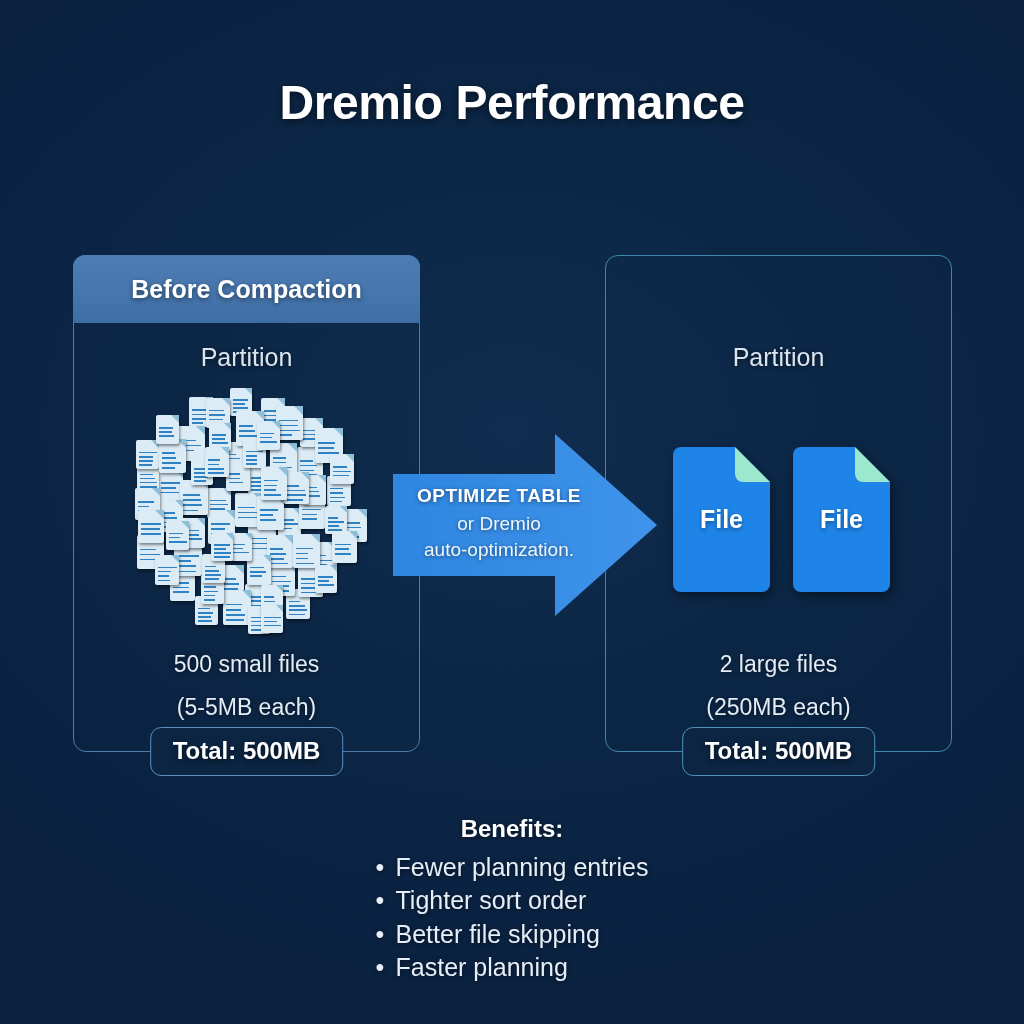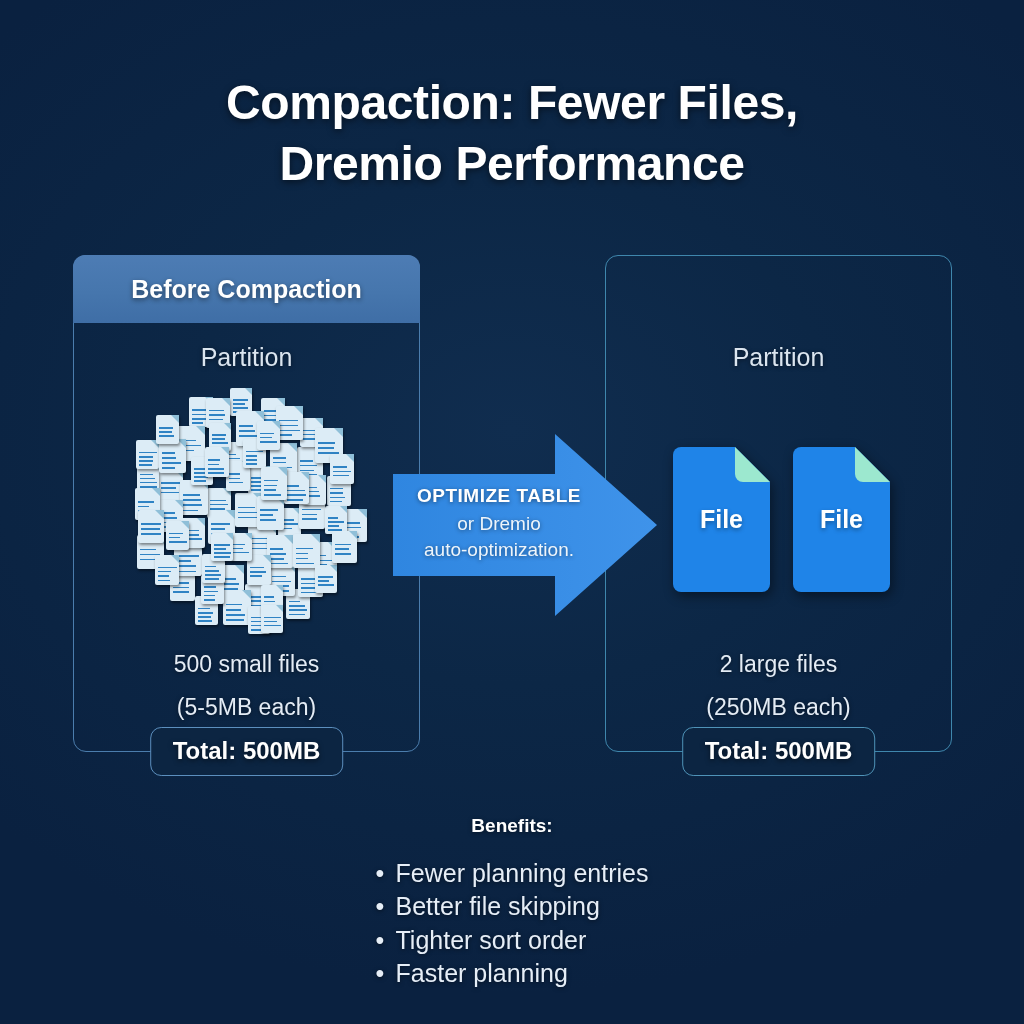--- a/index.html
+++ b/index.html
@@ -212,23 +212,23 @@
   
   #benefits {
     position: absolute;
     left: 0;
     top: 815px;
     width: 1024px;
     text-align: center;
   }
   .benefits-title {
     color: #ffffff;
-    font-size: 19px;
+    font-size: 24px;
     font-weight: bold;
-    margin-bottom: 20px;
+    margin-bottom: 8px;
     text-shadow: 0 1px 4px rgba(0,0,0,0.5);
   }
   .benefits-list {
     list-style: none;
     margin: 0;
     padding: 0;
     display: inline-block;
     text-align: left;
   }
   .benefits-list li {
@@ -244,21 +244,20 @@
     width: 20px;
     color: #e6eef7;
   }
 </style>
 </head>
 <body>
 
 <div id="canvas">
 
   <div class="title">
-    <span>Compaction: Fewer Files,</span>
     <span class="l2">Dremio Performance</span>
   </div>
 
   <div class="panel" id="panel-left">
     <div class="panel-body"></div>
     <div class="panel-header" id="head-left">
       <span>Before Compaction</span>
     </div>
     <div class="partition-label">Partition</div>
 
@@ -756,16 +755,16 @@
     </svg>
     <div class="arrow-text">
       <span class="at-bold">OPTIMIZE TABLE</span>
       <span class="at-reg">or Dremio</span>
       <span class="at-reg">auto-optimization.</span>
     </div>
   </div>
 
   <div id="benefits">
     <div class="benefits-title">Benefits:</div>
-    <ul class="benefits-list" id="benefits-list"><li><span>Fewer planning entries</span></li><li><span>Better file skipping</span></li><li><span>Tighter sort order</span></li><li><span>Faster planning</span></li></ul>
+    <ul class="benefits-list" id="benefits-list"><li><span>Fewer planning entries</span></li><li><span>Tighter sort order</span></li><li><span>Better file skipping</span></li><li><span>Faster planning</span></li></ul>
   </div>
 
 </div>
 
 </body></html>

